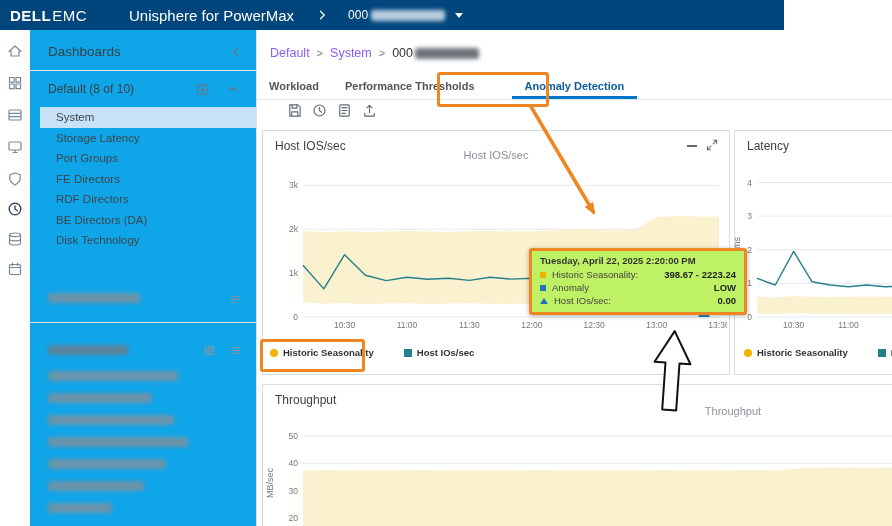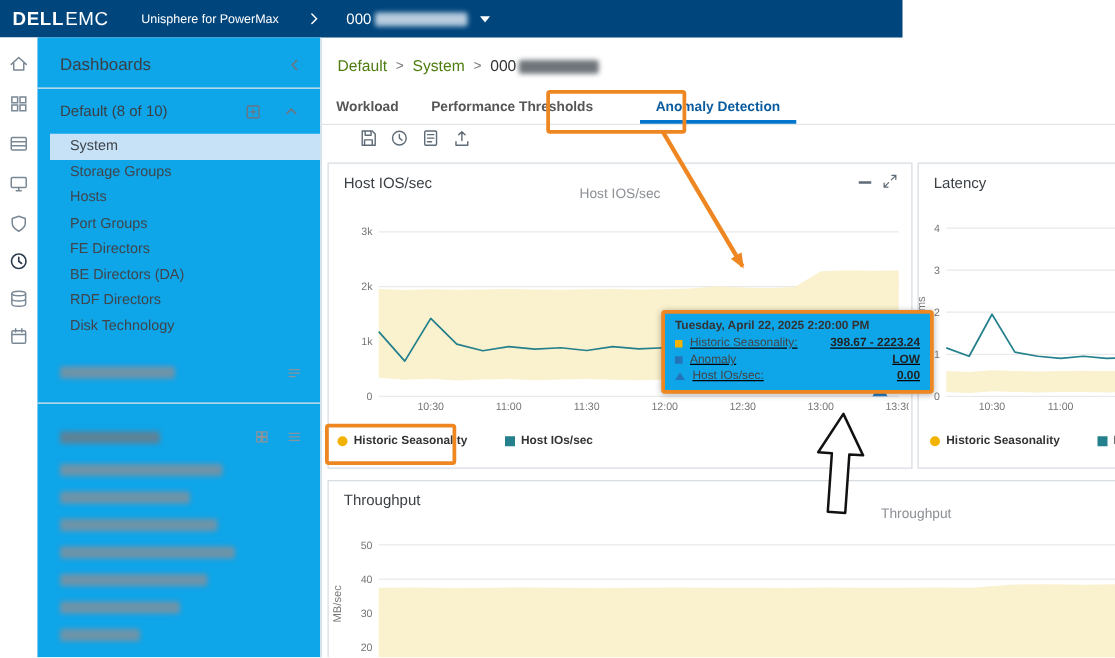--- a/index.html
+++ b/index.html
@@ -1,23 +1,23 @@
 <!DOCTYPE html>
 <html><head>
 <meta charset="utf-8">
 <style>
   html,body{margin:0;padding:0;overflow:hidden;background:#fff;font-family:"Liberation Sans",sans-serif;}
   #stage{position:relative;width:892px;height:526px;overflow:hidden;background:#fff;}
 
   
-  #topbar{position:absolute;left:0;top:0;width:722px;height:30px;background:#00457C;color:#fff;display:flex;align-items:center;}
+  #topbar{position:absolute;left:0;top:0;width:784px;height:30px;background:#00457C;color:#fff;display:flex;align-items:center;}
   #brand{margin-left:10px;font-size:15px;letter-spacing:.5px;white-space:nowrap;}
   #brand .d1{font-weight:bold;}
   #brand .d2{font-weight:normal;margin-left:1px;}
-  #app-title{margin-left:26px;font-size:10px;}
+  #app-title{margin-left:42px;font-size:15px;}
   .tb-chev{margin-left:22px;display:flex;align-items:center;}
   #sysid{margin-left:20px;display:flex;align-items:center;font-size:12px;}
   .blurline{display:inline-block;border-radius:2px;filter:blur(2px);}
   #sysid .blurline{width:74px;height:11px;background:#d7e4f0;opacity:.85;margin-left:3px;}
   .caret-down{width:0;height:0;border-left:4px solid transparent;border-right:4px solid transparent;border-top:5px solid #fff;margin-left:10px;}
 
   
   #rail{position:absolute;left:0;top:30px;width:30px;height:496px;background:#fff;border-right:1px solid #e2e5e8;}
   .rail-ic{position:absolute;left:6px;width:18px;height:18px;color:#7a8794;}
   .rail-ic.active{color:#2b3b4d;}
@@ -33,21 +33,21 @@
   #sb-add-icon{position:absolute;right:46px;top:4px;width:15px;height:15px;color:#6b7683;}
   #sb-chevron-up{position:absolute;right:16px;top:4px;width:14px;height:14px;color:#6b7683;}
   #sb-list{position:absolute;left:0;top:77px;width:226px;}
   .sb-item{height:20.5px;line-height:20.5px;padding-left:26px;font-size:11.5px;color:#3f454b;cursor:pointer;}
   .sb-item.sel{background:#C7E1F6;margin-left:10px;padding-left:16px;}
   .sb-blur{position:absolute;left:18px;height:10px;background:#85909a;opacity:.8;border-radius:2px;filter:blur(2px);}
   .sb-mini-ic{position:absolute;width:13px;height:13px;color:#8a949c;}
 
   
   #breadcrumb{position:absolute;left:270px;top:46px;font-size:12.5px;color:#666;display:flex;align-items:center;}
-  #breadcrumb a{color:#4d7c0f;text-decoration:none;cursor:pointer;}
+  #breadcrumb a{color:#8b5cf6;text-decoration:none;cursor:pointer;}
   #breadcrumb .sep{margin:0 7px;color:#777;font-size:11px;}
   #bc-current{color:#333;display:flex;align-items:center;}
   #bc-current .blurline{width:64px;height:11px;background:#4a5258;opacity:.8;margin-left:2px;}
 
   #tabs{position:absolute;left:256px;top:74px;width:636px;height:25px;border-bottom:1px solid #e3e6e9;display:flex;}
   .tab{padding:0 13px;font-size:11px;font-weight:bold;color:#555;line-height:24px;cursor:pointer;white-space:nowrap;}
   .tab.active{color:#0b5c9e;border-bottom:3px solid #0076CE;}
   #tab3{margin-left:24px;}
 
   #toolbar{position:absolute;left:286px;top:102px;display:flex;gap:8px;}
@@ -68,23 +68,23 @@
   #thr-ylabel{left:248px;top:478px;width:44px;}
 
   .legend{position:absolute;display:flex;align-items:flex-end;font-size:9.5px;font-weight:bold;color:#333;z-index:20;}
   #host-legend{left:270px;top:347px;gap:30px;}
   #lat-legend{left:744px;top:347px;gap:30px;}
   .leg-item{display:flex;align-items:center;gap:5px;cursor:pointer;white-space:nowrap;}
   .sw-dot{width:8px;height:8px;border-radius:50%;background:#F2B200;}
   .sw-sq{width:8px;height:8px;background:#23808C;}
 
   
-  #tooltip{position:absolute;left:529px;top:248px;width:196px;background:#0ea5e9;border:3px solid #EE8722;border-radius:3px;box-shadow:0 1px 5px rgba(0,0,0,.3);padding:4px 8px 6px 8px;font-size:9.5px;z-index:44;}
+  #tooltip{position:absolute;left:529px;top:248px;width:196px;background:#bef264;border:3px solid #EE8722;border-radius:3px;box-shadow:0 1px 5px rgba(0,0,0,.3);padding:4px 8px 6px 8px;font-size:9.5px;z-index:44;}
   .tt-date{font-weight:bold;color:#333;margin-bottom:3px;}
-  .tt-row{display:flex;align-items:center;margin-top:2px;text-decoration:underline;}
+  .tt-row{display:flex;align-items:center;margin-top:2px;}
   .tt-sw{width:6px;height:6px;margin-right:6px;flex:0 0 auto;}
   .tt-sw.yellow{background:#F2B200;}
   .tt-sw.blue{background:#2373B9;}
   .tt-sw.tri{width:0;height:0;background:none;border-left:4px solid transparent;border-right:4px solid transparent;border-bottom:6px solid #2373B9;}
   .tt-label{color:#444;}
   .tt-value{margin-left:auto;font-weight:bold;color:#222;}
 
   #marker-tri{position:absolute;left:698px;top:306px;width:0;height:0;border-left:6px solid transparent;border-right:6px solid transparent;border-bottom:11px solid #2980C4;z-index:30;}
 
   
@@ -179,26 +179,25 @@
             <path d="M8 5.5v5M5.5 8h5"></path>
           </svg></span>
       <span id="sb-chevron-up">
         <svg width="14" height="14" viewBox="0 0 16 16" fill="none" stroke="currentColor" stroke-width="1.5" stroke-linecap="round" stroke-linejoin="round">
             <path d="M4 10l4-4 4 4"></path>
           </svg></span>
     </div>
 
     <div id="sb-list">
       <div class="sb-item sel">System</div>
-      <div class="sb-item">Storage Groups</div>
-      <div class="sb-item">Hosts</div>
+      <div class="sb-item">Storage Latency</div>
       <div class="sb-item">Port Groups</div>
       <div class="sb-item">FE Directors</div>
+      <div class="sb-item">RDF Directors</div>
       <div class="sb-item">BE Directors (DA)</div>
-      <div class="sb-item">RDF Directors</div>
       <div class="sb-item">Disk Technology</div>
     </div>
 
     <div class="sb-blur" style="top:263px;width:92px"></div>
     <span class="sb-mini-ic" style="right:14px;top:262px">
       <svg width="13" height="13" viewBox="0 0 16 16" fill="none" stroke="currentColor" stroke-width="1.3" stroke-linecap="round">
           <path d="M3 4.5h10M3 8h10M3 11.5h6"></path>
         </svg></span>
     <div class="sb-divider" style="top:292px"></div>
 

